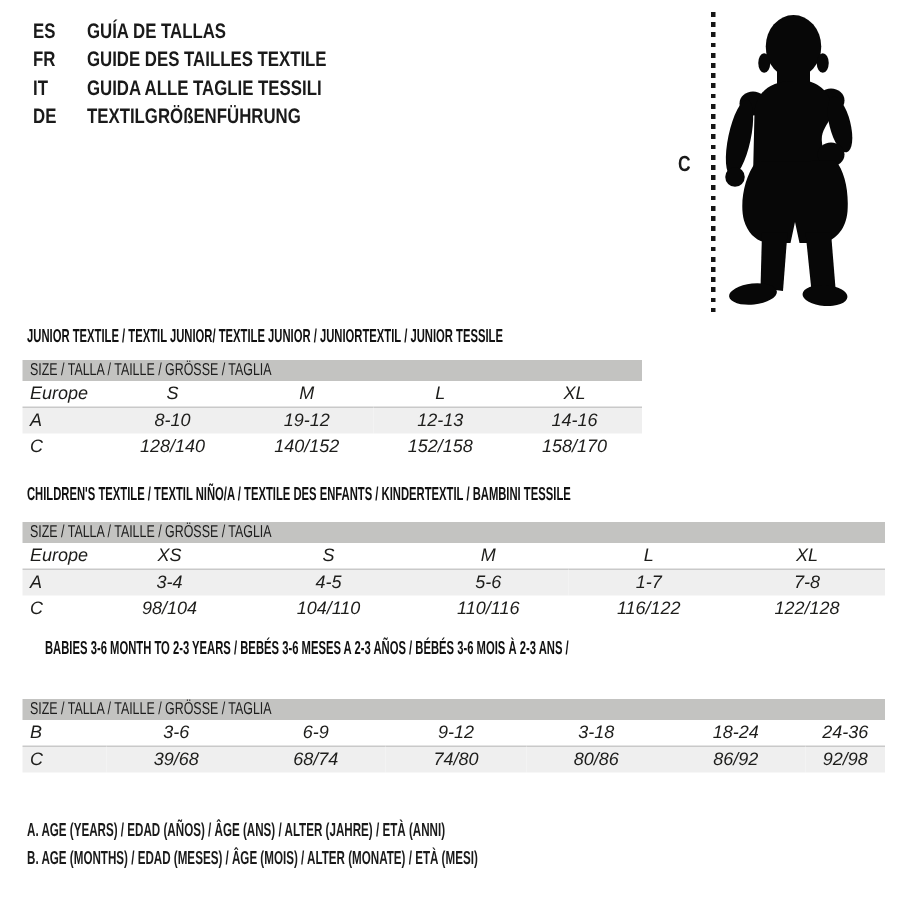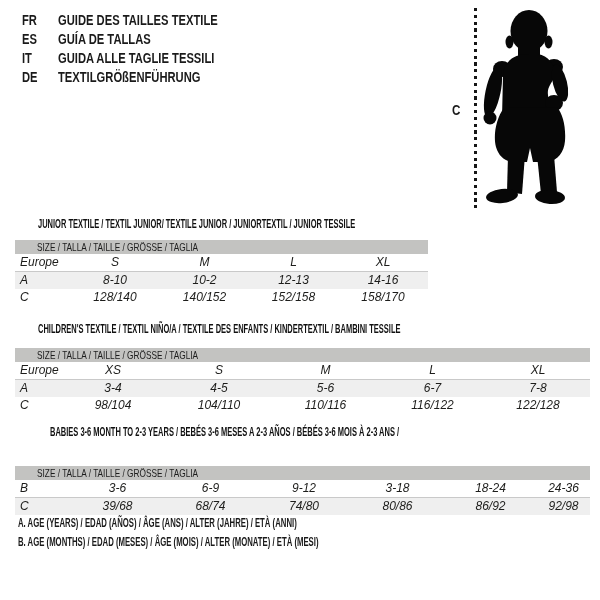--- a/index.html
+++ b/index.html
@@ -21,56 +21,56 @@
 
   
   .dotline {
     position:absolute; left:474px; top:8px; width:2.5px; height:200px;
     background:repeating-linear-gradient(to bottom, #161616 0 3.2px, transparent 3.2px 6.8px);
   }
   .c-label { position:absolute; left:452px; top:102px; font-size:14.5px; font-weight:bold; }
   .baby { position:absolute; left:480px; top:0; }
 
   
-  .titles { position:absolute;margin-left:20px; }
+  .titles { position:absolute; }
   .t1-titles { left:18px; top:217px; }
   .t2-titles { left:18px; top:322px; }
   .t3-titles { left:30px; top:425px; }
   .ttl { height:18px; line-height:14px; font-size:12.5px; font-weight:bold; color:#111; }
 
   
   .twrap { position:absolute; }
   .t1 { left:15px; top:240px; }
   .t2 { left:15px; top:348px; }
   .t3 { left:15px; top:466px; }
   table { border-collapse:collapse; table-layout:fixed; font-size:12px; color:#1d1d1b; }
   td { padding:0; }
   td.bar {
     background:#c3c3c1; height:14px; line-height:12px; vertical-align:middle;
-    font-size:11.5px; color:#1c1c1c; padding-left:22px;
+    font-size:11.5px; color:#1c1c1c; padding-left:5px;
   }
   tbody tr { height:17px;font-style:italic; }
   tbody td { line-height:17px; }
   td.lbl { text-align:left; padding-left:5px; }
   td.val { text-align:center; }
   tr.r-first td { border-bottom:1px solid #c9c9c9; }
   tr.r-shade { background:#efefef; }
 
   
-  .notes { position:absolute; left:18px; top:514px; }
+  .notes { position:absolute; left:18px; top:544px; }
   .note { height:19px; line-height:19px; font-size:12.5px; font-weight:bold; }
 </style>
 </head>
 <body>
 
 <div class="canvas">
 
   <div class="langs">
+      <div class="lang-row"><span class="code"><span class="cond cx80">ES</span></span><span class="cond cx80">GUÍA DE TALLAS</span></div>
       <div class="lang-row"><span class="code"><span class="cond cx80">FR</span></span><span class="cond cx80">GUIDE DES TAILLES TEXTILE</span></div>
-      <div class="lang-row"><span class="code"><span class="cond cx80">ES</span></span><span class="cond cx80">GUÍA DE TALLAS</span></div>
       <div class="lang-row"><span class="code"><span class="cond cx80">IT</span></span><span class="cond cx80">GUIDA ALLE TAGLIE TESSILI</span></div>
       <div class="lang-row"><span class="code"><span class="cond cx80">DE</span></span><span class="cond cx80">TEXTILGRÖßENFÜHRUNG</span></div>
     </div>
 
   <div class="dotline"></div>
   <div class="c-label"><span class="cond cx80">C</span></div>
 
   <svg class="baby" width="120" height="210" viewBox="0 0 120 210" aria-hidden="true">
     <g fill="#070707">
       <ellipse cx="49" cy="31" rx="18.5" ry="21"></ellipse>
@@ -113,21 +113,21 @@
           <tr class="r-first ">
             <td class="lbl">Europe</td>
             <td class="val">S</td>
             <td class="val">M</td>
             <td class="val">L</td>
             <td class="val">XL</td>
           </tr>
           <tr class="r-shade">
             <td class="lbl">A</td>
             <td class="val">8-10</td>
-            <td class="val">10-2</td>
+            <td class="val">19-12</td>
             <td class="val">12-13</td>
             <td class="val">14-16</td>
           </tr>
           <tr>
             <td class="lbl">C</td>
             <td class="val">128/140</td>
             <td class="val">140/152</td>
             <td class="val">152/158</td>
             <td class="val">158/170</td>
           </tr>
@@ -160,21 +160,21 @@
             <td class="val">S</td>
             <td class="val">M</td>
             <td class="val">L</td>
             <td class="val">XL</td>
           </tr>
           <tr class="r-shade">
             <td class="lbl">A</td>
             <td class="val">3-4</td>
             <td class="val">4-5</td>
             <td class="val">5-6</td>
-            <td class="val">6-7</td>
+            <td class="val">1-7</td>
             <td class="val">7-8</td>
           </tr>
           <tr>
             <td class="lbl">C</td>
             <td class="val">98/104</td>
             <td class="val">104/110</td>
             <td class="val">110/116</td>
             <td class="val">116/122</td>
             <td class="val">122/128</td>
           </tr>

